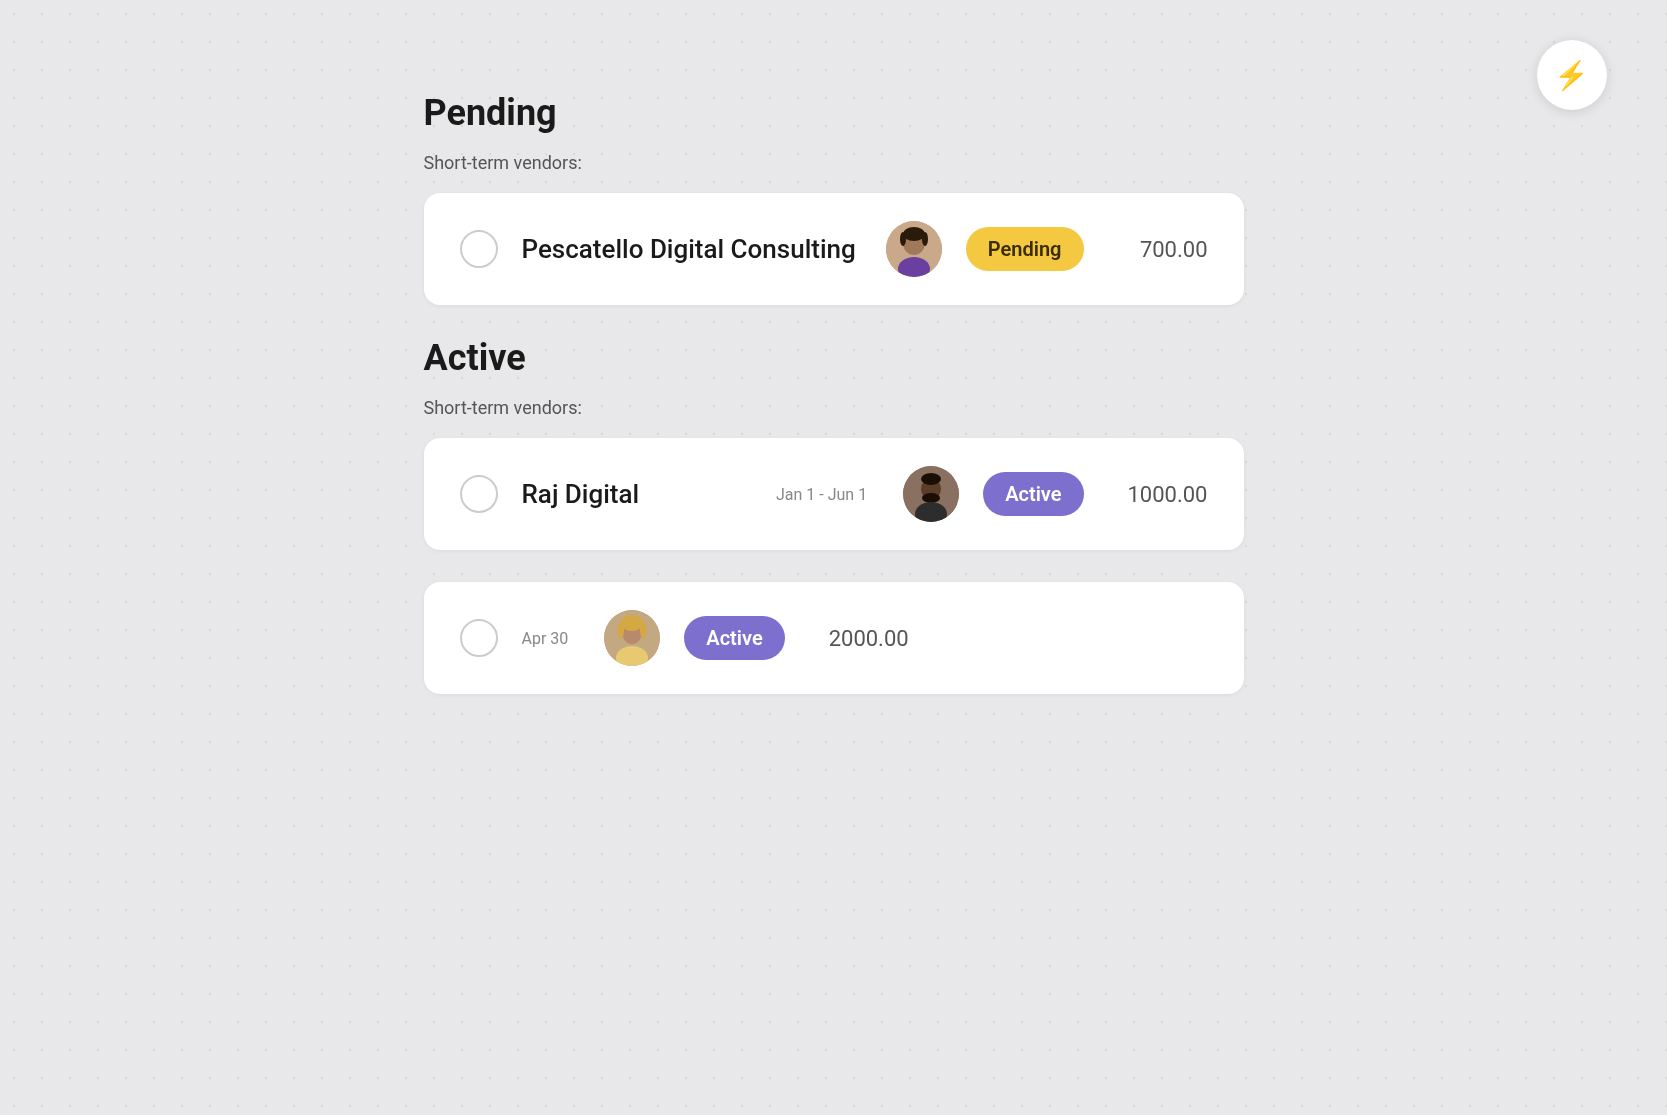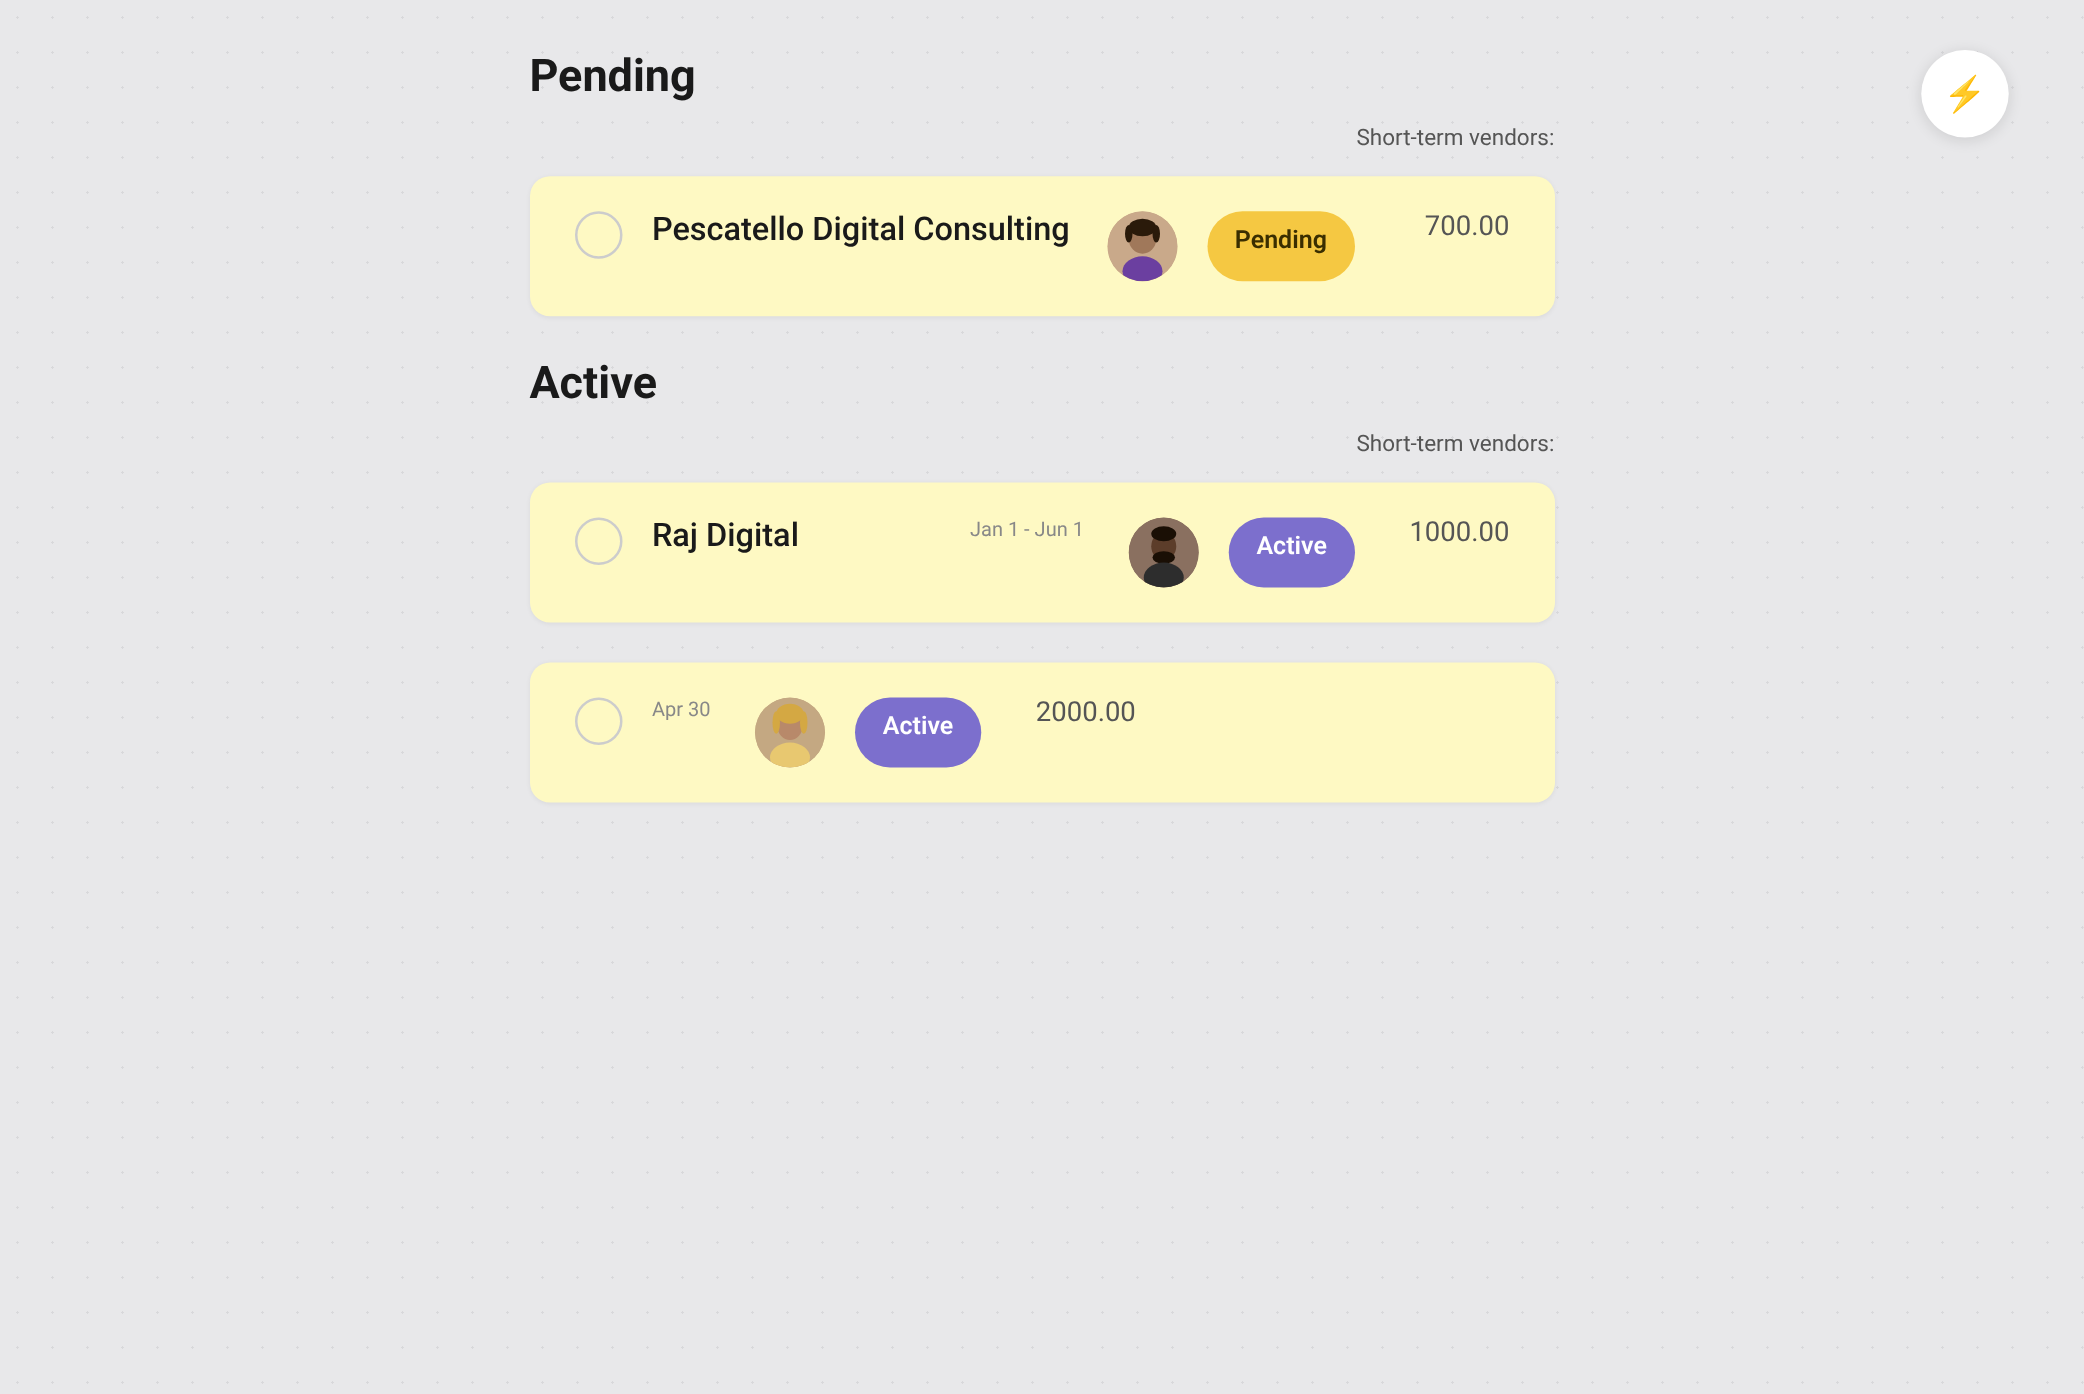--- a/index.html
+++ b/index.html
@@ -13,43 +13,44 @@
       height: 1115px;
       background-color: #e8e8ea;
       background-image: radial-gradient(circle, rgba(180,180,185,0.3) 1px, transparent 1px);
       background-size: 28px 28px;
       font-family: -apple-system, BlinkMacSystemFont, 'Segoe UI', Roboto, sans-serif;
       position: relative;
       overflow: hidden;
     }
 
     .main-content {
-      padding: 40px 140px;
+      padding: 92px 140px;
       max-width: 1100px;
       margin: 0 auto;
     }
 
     .section-title {
       font-size: 36px;
       font-weight: 700;
       color: #1a1a1a;
       margin-bottom: 18px;
     }
 
     .section-subtitle {
       font-size: 18px;
       color: #555;
       margin-bottom: 16px;
     }
 
     .vendor-card {
-      background: #fef9c3;
+      background: #ffffff;
       border-radius: 16px;
       padding: 28px 36px;
       display: flex;
+      align-items: center;
       gap: 24px;
       margin-bottom: 24px;
       box-shadow: 0 1px 4px rgba(0,0,0,0.06);
     }
 
     .radio-circle {
       width: 38px;
       height: 38px;
       border-radius: 50%;
       border: 2.5px solid #ccc;
@@ -113,21 +114,20 @@
       text-align: right;
       flex-shrink: 0;
     }
 
     .section-gap {
       margin-bottom: 32px;
     }
 
     .section-gap-sm {
       margin-bottom: 20px;
-      text-align: right;
     }
 
     
     .lightning-btn {
       position: absolute;
       top: 40px;
       right: 60px;
       width: 70px;
       height: 70px;
       border-radius: 50%;

